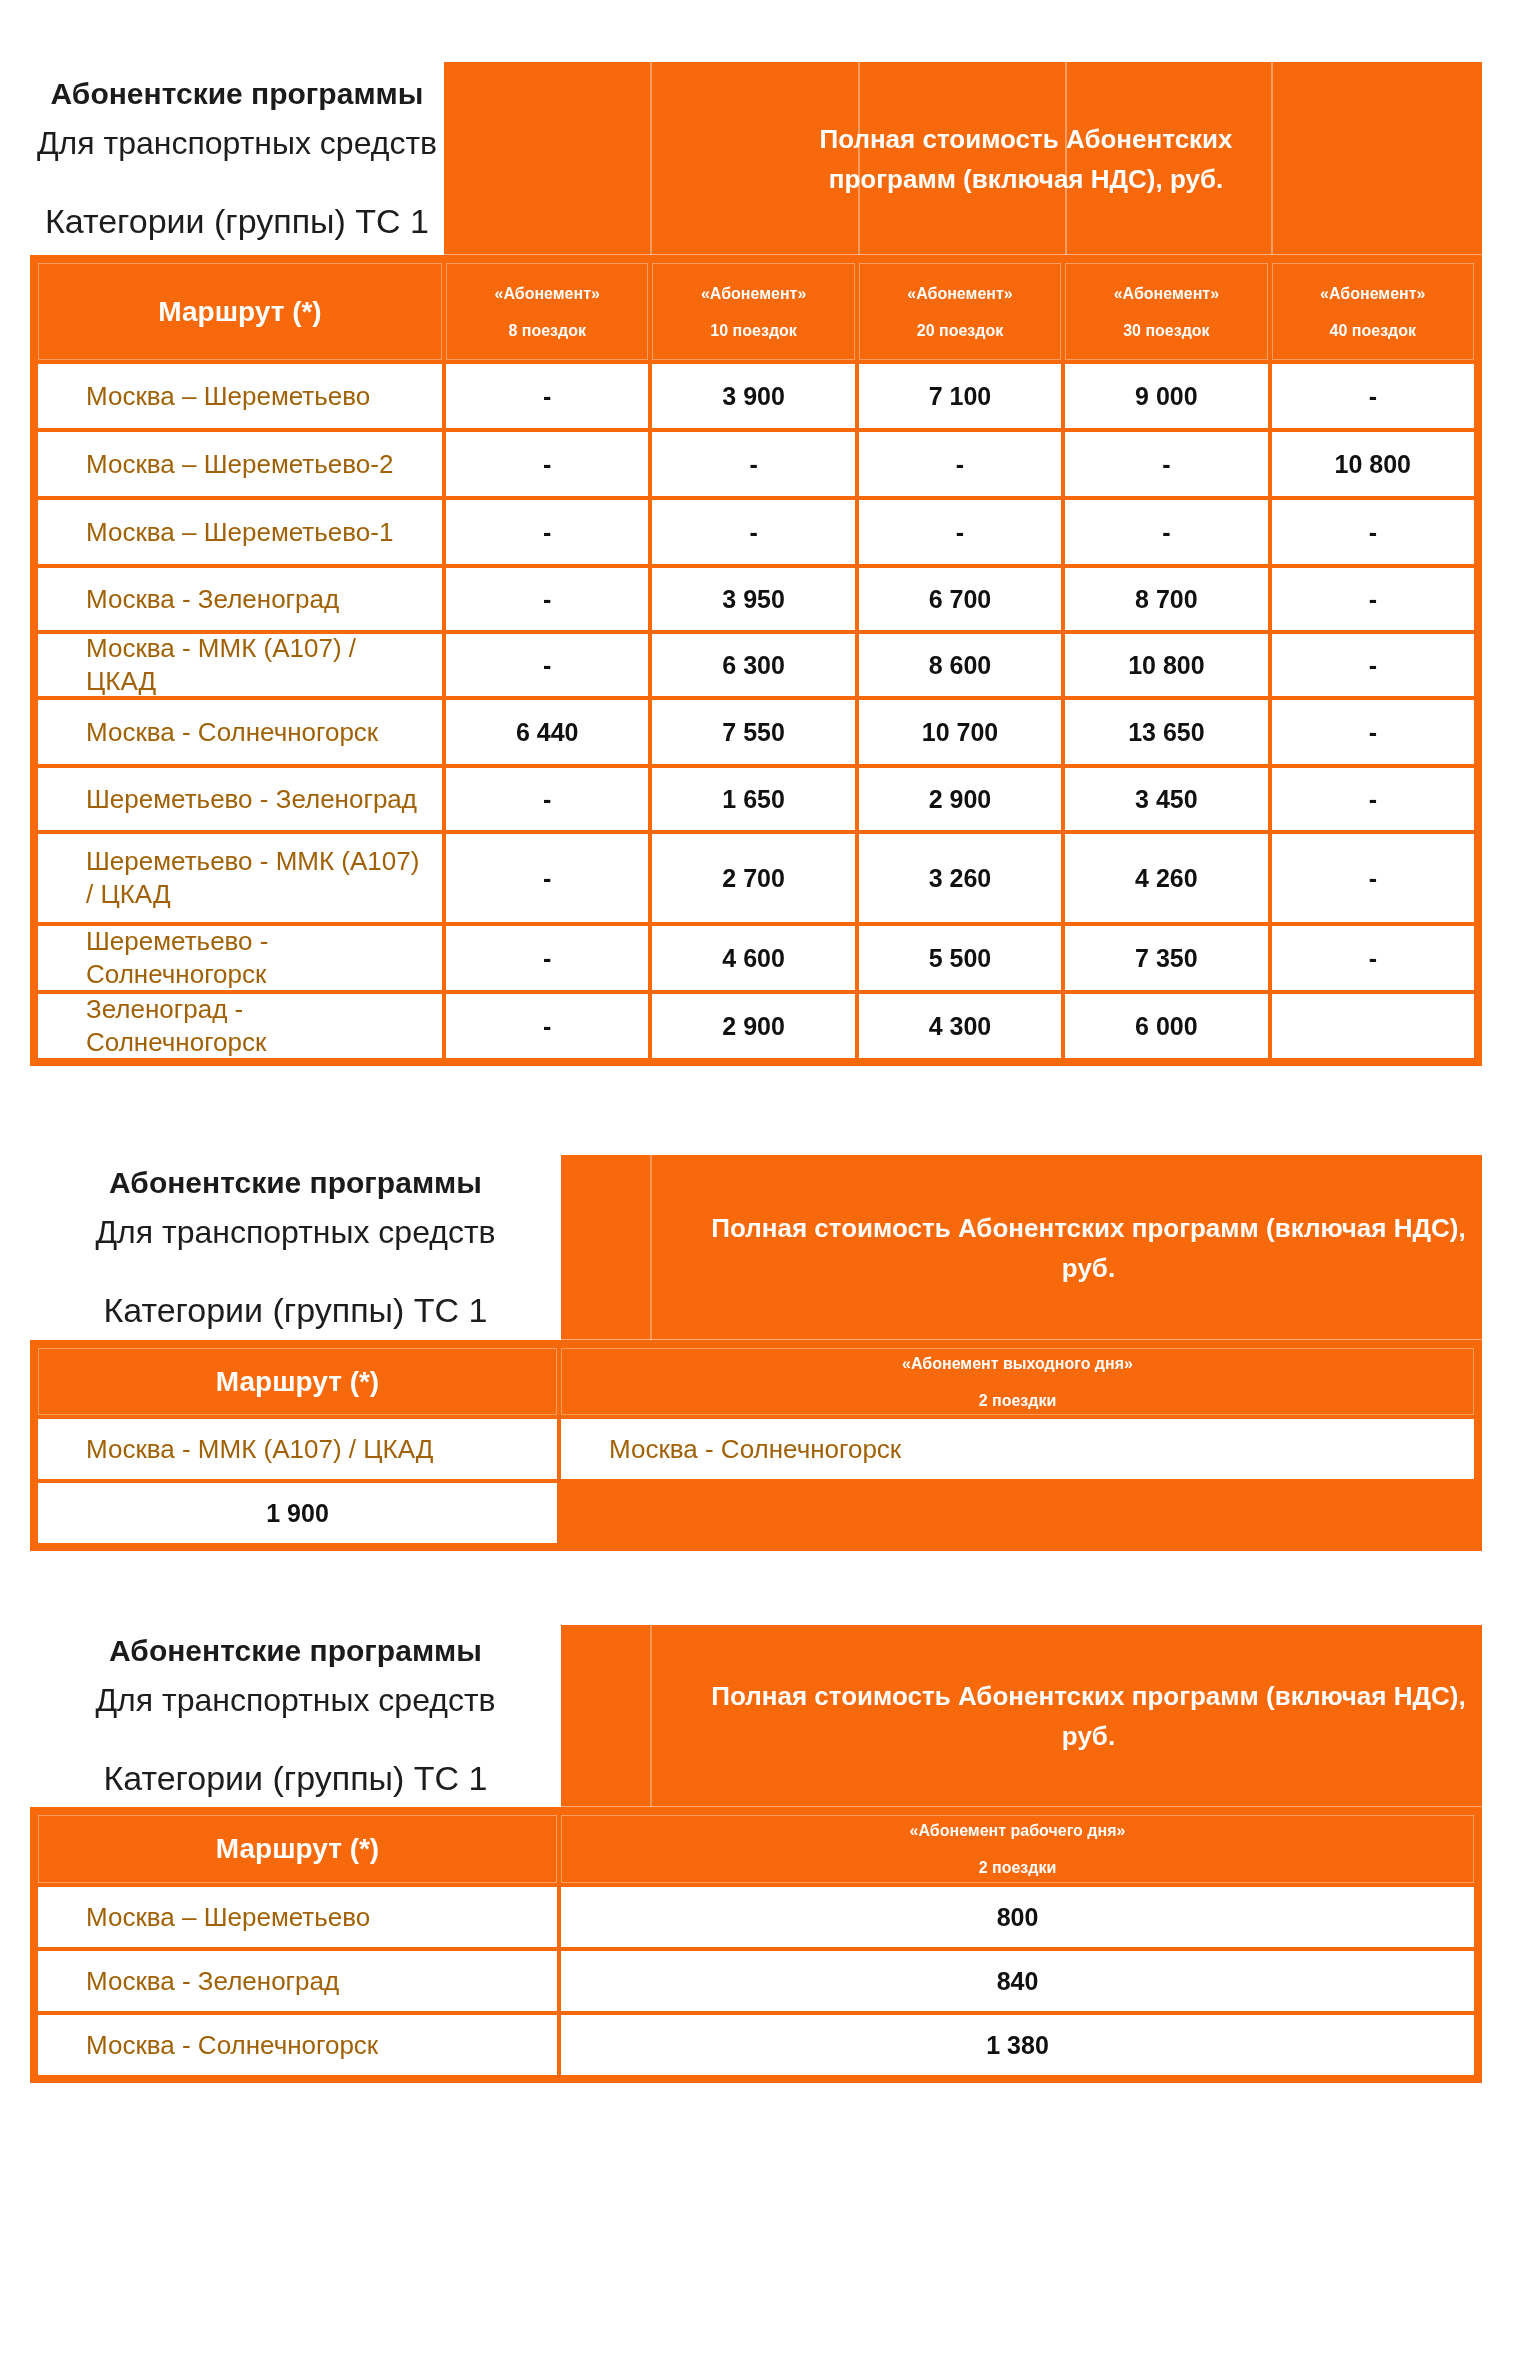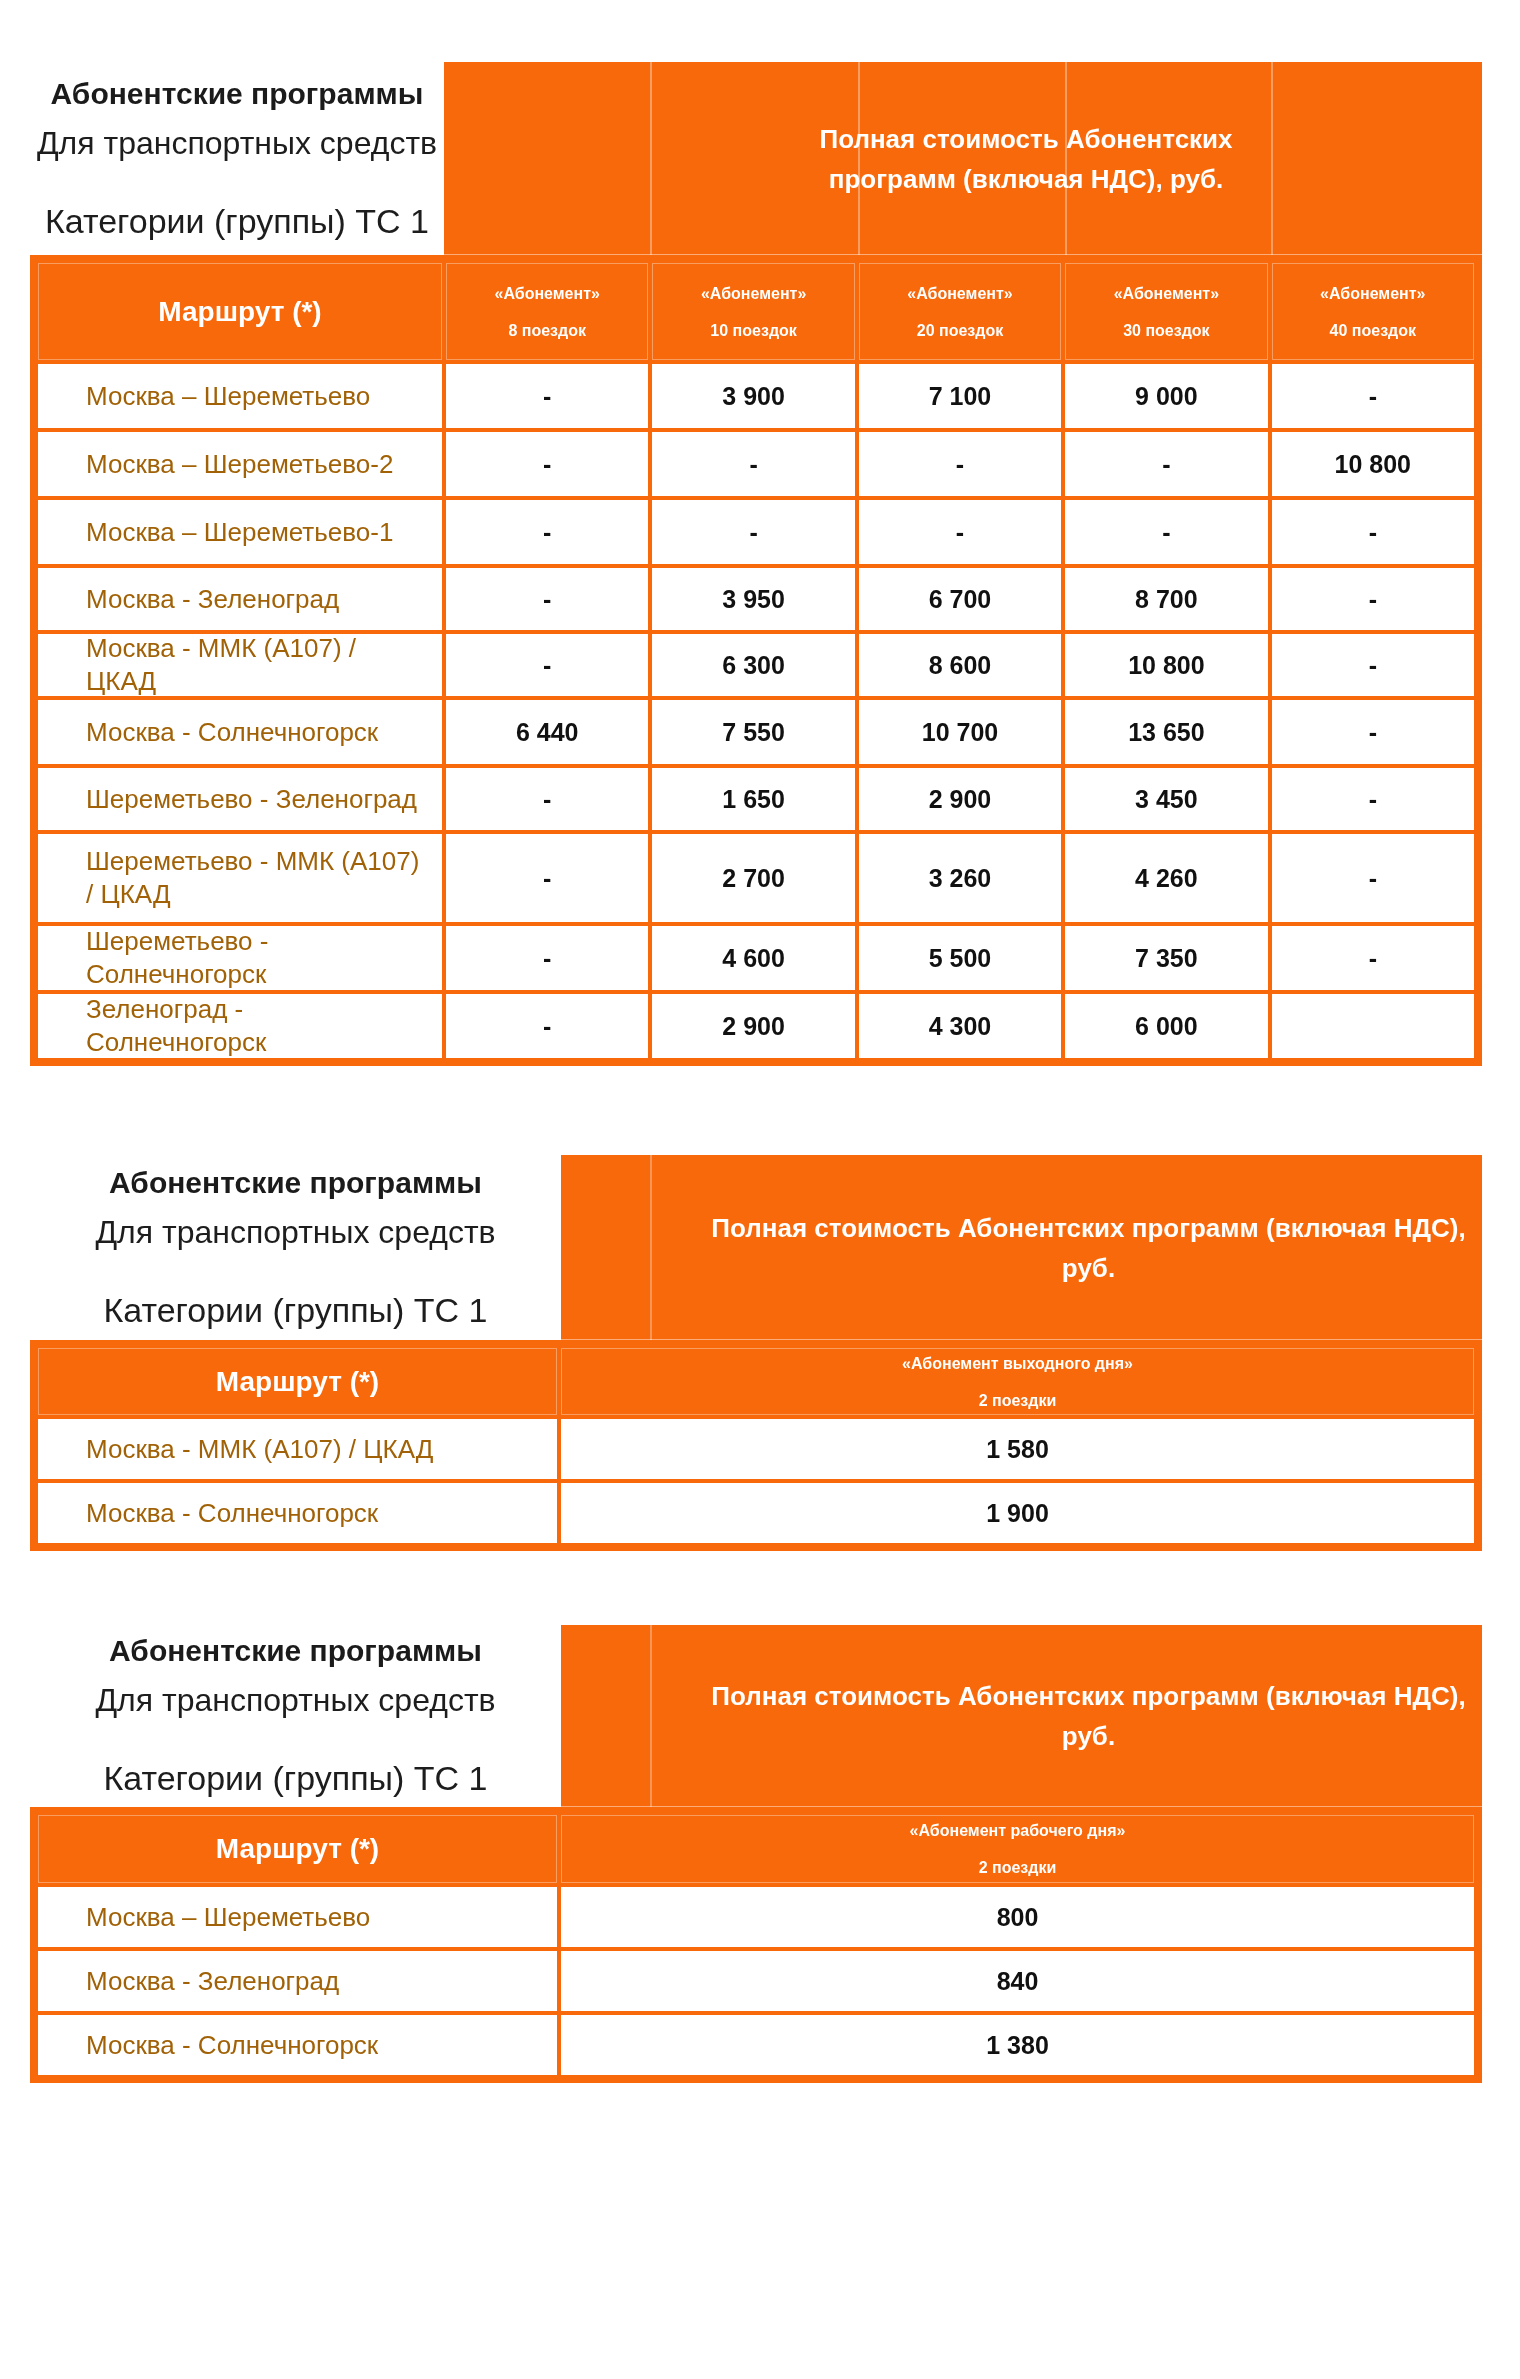--- a/index.html
+++ b/index.html
@@ -210,21 +210,20 @@
           </div>
         </div>
       </div>
       <div class="grid">
         <div class="hcell route-h">Маршрут (*)</div>
         <div class="hcell">
           <div class="hc-line">«Абонемент выходного дня»</div>
           <div class="hc-line">2 поездки</div>
         </div>
         <div class="dcell route-cell">Москва - ММК (А107) / ЦКАД</div>
-        <div class="dcell value-cell">1 580</div>
         <div class="dcell route-cell">Москва - Солнечногорск</div>
         <div class="dcell value-cell">1 900</div>
       </div>
     </div>
     <div class="price-table t3">
       <div class="band">
         <div class="band-left">
           <div class="info-title">Абонентские программы</div>
           <div class="info-sub">Для транспортных средств</div>
           <div class="info-cat">Категории (группы) ТС 1</div>

